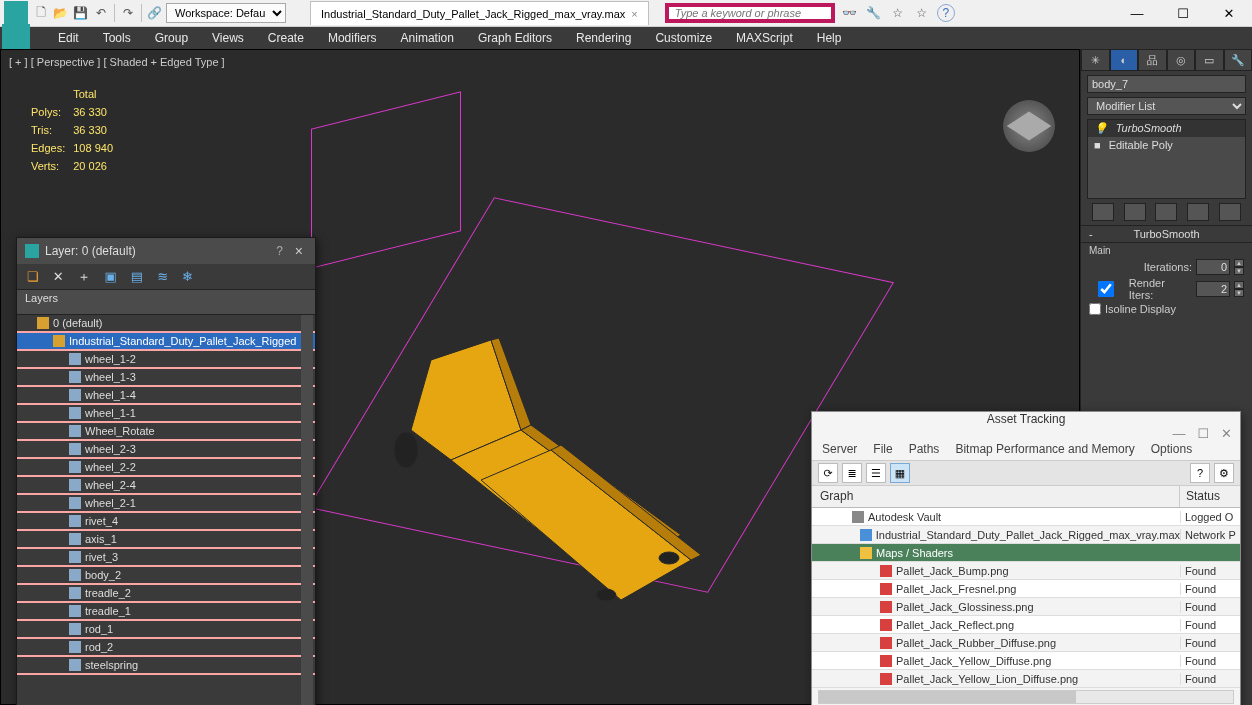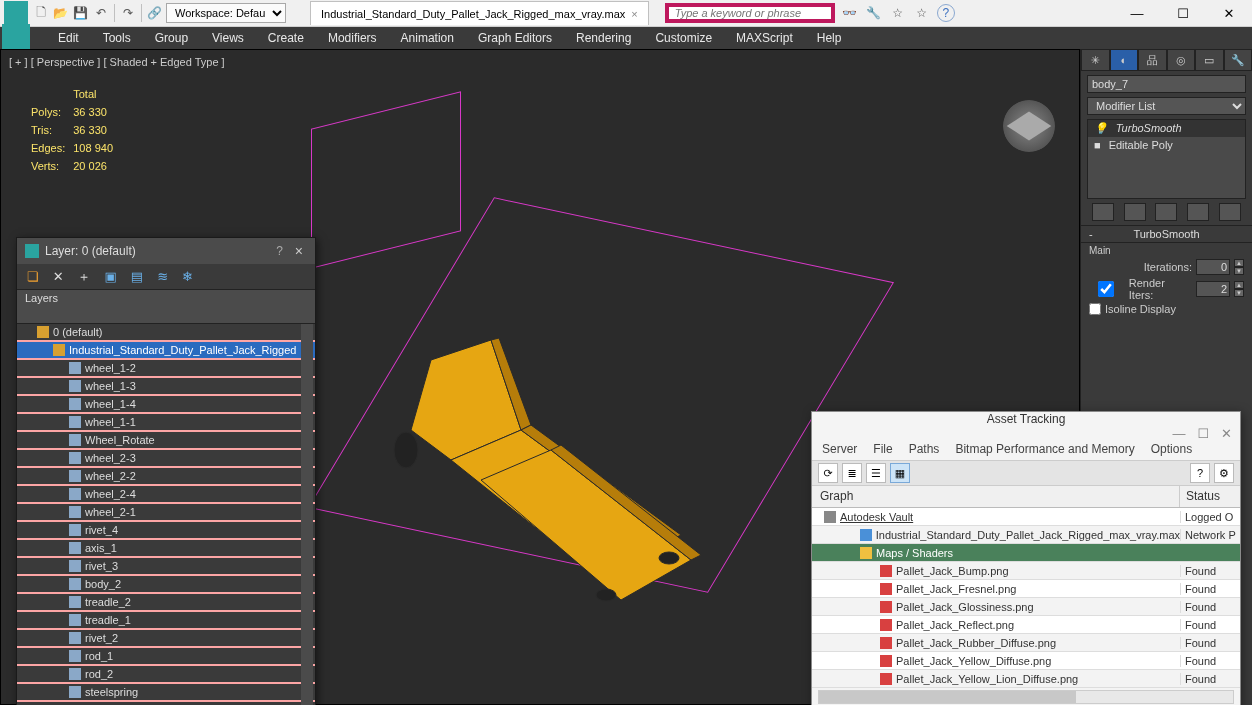--- a/index.html
+++ b/index.html
@@ -53,21 +53,21 @@
 .cmdpanel .chk input { width:12px; height:12px; }
 
 
 .layerpanel { position:absolute; top:188px; left:16px; width:300px; height:494px; background:#3a3a3a; border:1px solid #1a1a1a; box-shadow:2px 2px 8px rgba(0,0,0,0.5); }
 .layerpanel .lp-title { height:26px; background:#4b4b4b; color:#ddd; font-size:12px; display:flex; align-items:center; padding:0 8px; }
 .layerpanel .lp-title .lp-icon { width:14px; height:14px; background:#2aa4a0; margin-right:6px; }
 .layerpanel .lp-title .lp-help { margin-left:auto; color:#aaa; cursor:pointer; padding:0 8px;}
 .layerpanel .lp-title .lp-close { color:#ccc; cursor:pointer; padding:0 4px; font-size:14px;}
 .layerpanel .lp-toolbar { height:26px; background:#3a3a3a; display:flex; align-items:center; gap:14px; padding:0 10px; border-bottom:1px solid #222;}
 .layerpanel .lp-toolbar span { color:#ddd; font-size:13px; cursor:pointer; }
-.layerpanel .lp-hdr { height:34px; background:#4b4b4b; color:#ddd; font-size:11px; padding:2px 8px; border-bottom:1px solid #222;}
+.layerpanel .lp-hdr { height:25px; background:#4b4b4b; color:#ddd; font-size:11px; padding:2px 8px; border-bottom:1px solid #222;}
 .layerpanel .lp-tree { height:400px; overflow:hidden; background:#3a3a3a; font-size:11px; color:#ddd; position:relative;}
 .layerpanel .lp-tree .row { height:18px; display:flex; align-items:center; padding-left:20px; border-bottom:2px solid #fca5a5; cursor:pointer;}
 .layerpanel .lp-tree .row.sel { background:#2a6bbf; color:#fff;}
 .layerpanel .lp-tree .row .ico { width:12px; height:12px; margin-right:4px; display:inline-block; }
 .layerpanel .lp-tree .row.d1 { padding-left:36px; }
 .layerpanel .lp-tree .row.d2 { padding-left:52px; }
 .layerpanel .lp-vscroll { position:absolute; right:2px; top:0; bottom:0; width:12px; background:#4b4b4b;}
 
 
 .assetpanel { position:absolute; top:362px; left:811px; width:430px; height:335px; background:#f4f4f4; border:1px solid #8a8a8a; box-shadow:2px 2px 10px rgba(0,0,0,0.4); }
@@ -84,21 +84,21 @@
 .assetpanel .ap-hdr { height:22px; background:#f0f0f0; border-bottom:1px solid #bbb; display:flex; font-size:12px; color:#333;}
 .assetpanel .ap-hdr .col-name { flex:1; padding:3px 8px; border-right:1px solid #ccc;}
 .assetpanel .ap-hdr .col-status { width:60px; padding:3px 6px;}
 .assetpanel .ap-rows { font-size:11px; color:#333; }
 .assetpanel .ap-rows .arow { height:18px; display:flex; align-items:center; border-bottom:1px solid #ddd; background:#fff;}
 .assetpanel .ap-rows .arow.alt { background:#f3f3f3;}
 .assetpanel .ap-rows .arow.sect { background:#4a815b; color:#fff;}
 .assetpanel .ap-rows .aname { flex:1; padding-left:8px; display:flex; align-items:center; gap:4px; overflow:hidden; white-space:nowrap;}
 .assetpanel .ap-rows .astatus { width:60px; padding:0 4px; border-left:1px solid #ddd; white-space:nowrap; overflow:hidden;}
 .assetpanel .ap-rows .fico { width:12px; height:12px; display:inline-block; }
-.assetpanel .ap-rows .ind1 { padding-left:12px;text-decoration:underline;}
+.assetpanel .ap-rows .ind1 { padding-left:40px;}
 .assetpanel .ap-rows .ind2 { padding-left:48px;}
 .assetpanel .ap-rows .ind3 { padding-left:68px;}
 .assetpanel .ap-hscroll { height:14px; background:#e8e8e8; margin:2px 6px; position:relative; border:1px solid #ccc;}
 .assetpanel .ap-hscroll .th { position:absolute; left:0; width:62%; height:100%; background:#c8c8c8;}
 
 
 .pallet { position:absolute; top:260px; left:370px; width:340px; height:320px; }
 .pallet svg { width:100%; height:100%; }
 
 
@@ -339,24 +339,20 @@
         <div class="row d2">
           <span class="ico" style="background: rgb(138, 168, 200);"></span>
           <span>treadle_2</span>
         </div>
         <div class="row d2">
           <span class="ico" style="background: rgb(138, 168, 200);"></span>
           <span>treadle_1</span>
         </div>
         <div class="row d2">
           <span class="ico" style="background: rgb(138, 168, 200);"></span>
-          <span>rivet_2</span>
-        </div>
-        <div class="row d2">
-          <span class="ico" style="background: rgb(138, 168, 200);"></span>
           <span>rod_1</span>
         </div>
         <div class="row d2">
           <span class="ico" style="background: rgb(138, 168, 200);"></span>
           <span>rod_2</span>
         </div>
         <div class="row d2">
           <span class="ico" style="background: rgb(138, 168, 200);"></span>
           <span>steelspring</span>
         </div>

